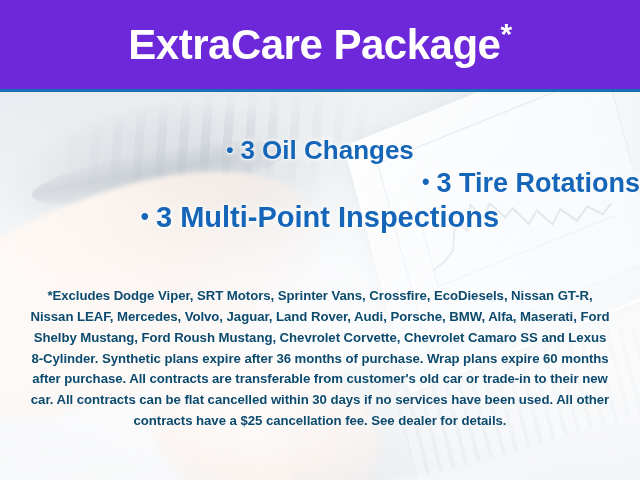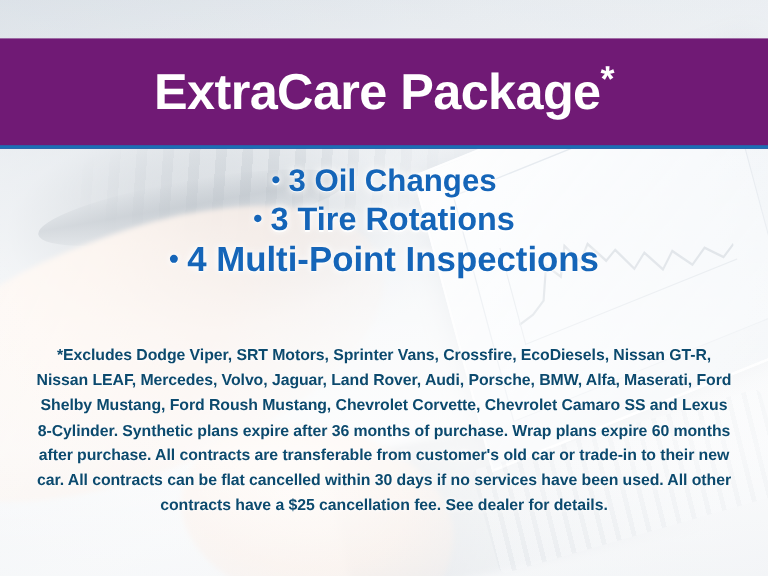--- a/index.html
+++ b/index.html
@@ -163,27 +163,26 @@
     background: radial-gradient(ellipse 120% 95% at 50% 45%, rgba(255,255,255,0) 40%, rgba(236,240,244,0.45) 100%);
   }
 
   
   .header-banner {
     position: absolute;
     left: 0;
     top: 0;
     width: 100%;
     height: 92px;
-    background: #701a75;
+    background: #6d28d9;
     border-bottom: 3px solid #1b6fb5;
     display: flex;
     align-items: center;
     justify-content: center;
     box-sizing: border-box;
-    margin-top: 32px;
   }
   .header-title {
     color: #ffffff;
     font-size: 42px;
     font-weight: bold;
     letter-spacing: -0.5px;
     line-height: 1;
     text-align: center;
     white-space: nowrap;
   }
@@ -208,21 +207,21 @@
     color: #1565b8;
     font-weight: bold;
     line-height: 1.22;
     text-shadow:
       0 0 5px rgba(255,255,255,0.95),
       0 0 10px rgba(255,255,255,0.85),
       0 1px 0 rgba(255,255,255,0.9);
     white-space: nowrap;
   }
   .benefit-item.size-1 { font-size: 26px; }
-  .benefit-item.size-2 { font-size: 27px; }
+  .benefit-item.size-2 { font-size: 27px; text-align: right; }
   .benefit-item.size-3 { font-size: 29px; }
   .benefit-bullet {
     display: inline-block;
     margin-right: 7px;
     font-size: 0.8em;
     line-height: 1;
     vertical-align: 0.12em;
   }
 
   
@@ -279,19 +278,19 @@
   </div>
 
   <ul class="benefits">
     <li class="benefit-item size-1">
       <span class="benefit-bullet">•</span><span>3 Oil Changes</span>
     </li>
     <li class="benefit-item size-2">
       <span class="benefit-bullet">•</span><span>3 Tire Rotations</span>
     </li>
     <li class="benefit-item size-3">
-      <span class="benefit-bullet">•</span><span>4 Multi-Point Inspections</span>
+      <span class="benefit-bullet">•</span><span>3 Multi-Point Inspections</span>
     </li>
   </ul>
 
   <div class="disclaimer">*Excludes Dodge Viper, SRT Motors, Sprinter Vans, Crossfire, EcoDiesels, Nissan GT-R, Nissan LEAF, Mercedes, Volvo, Jaguar, Land Rover, Audi, Porsche, BMW, Alfa, Maserati, Ford Shelby Mustang, Ford Roush Mustang, Chevrolet Corvette, Chevrolet Camaro SS and Lexus 8-Cylinder. Synthetic plans expire after 36 months of purchase. Wrap plans expire 60 months after purchase. All contracts are transferable from customer's old car or trade-in to their new car. All contracts can be flat cancelled within 30 days if no services have been used. All other contracts have a $25 cancellation fee. See dealer for details.</div>
 
 </div>
 
 </body></html>

